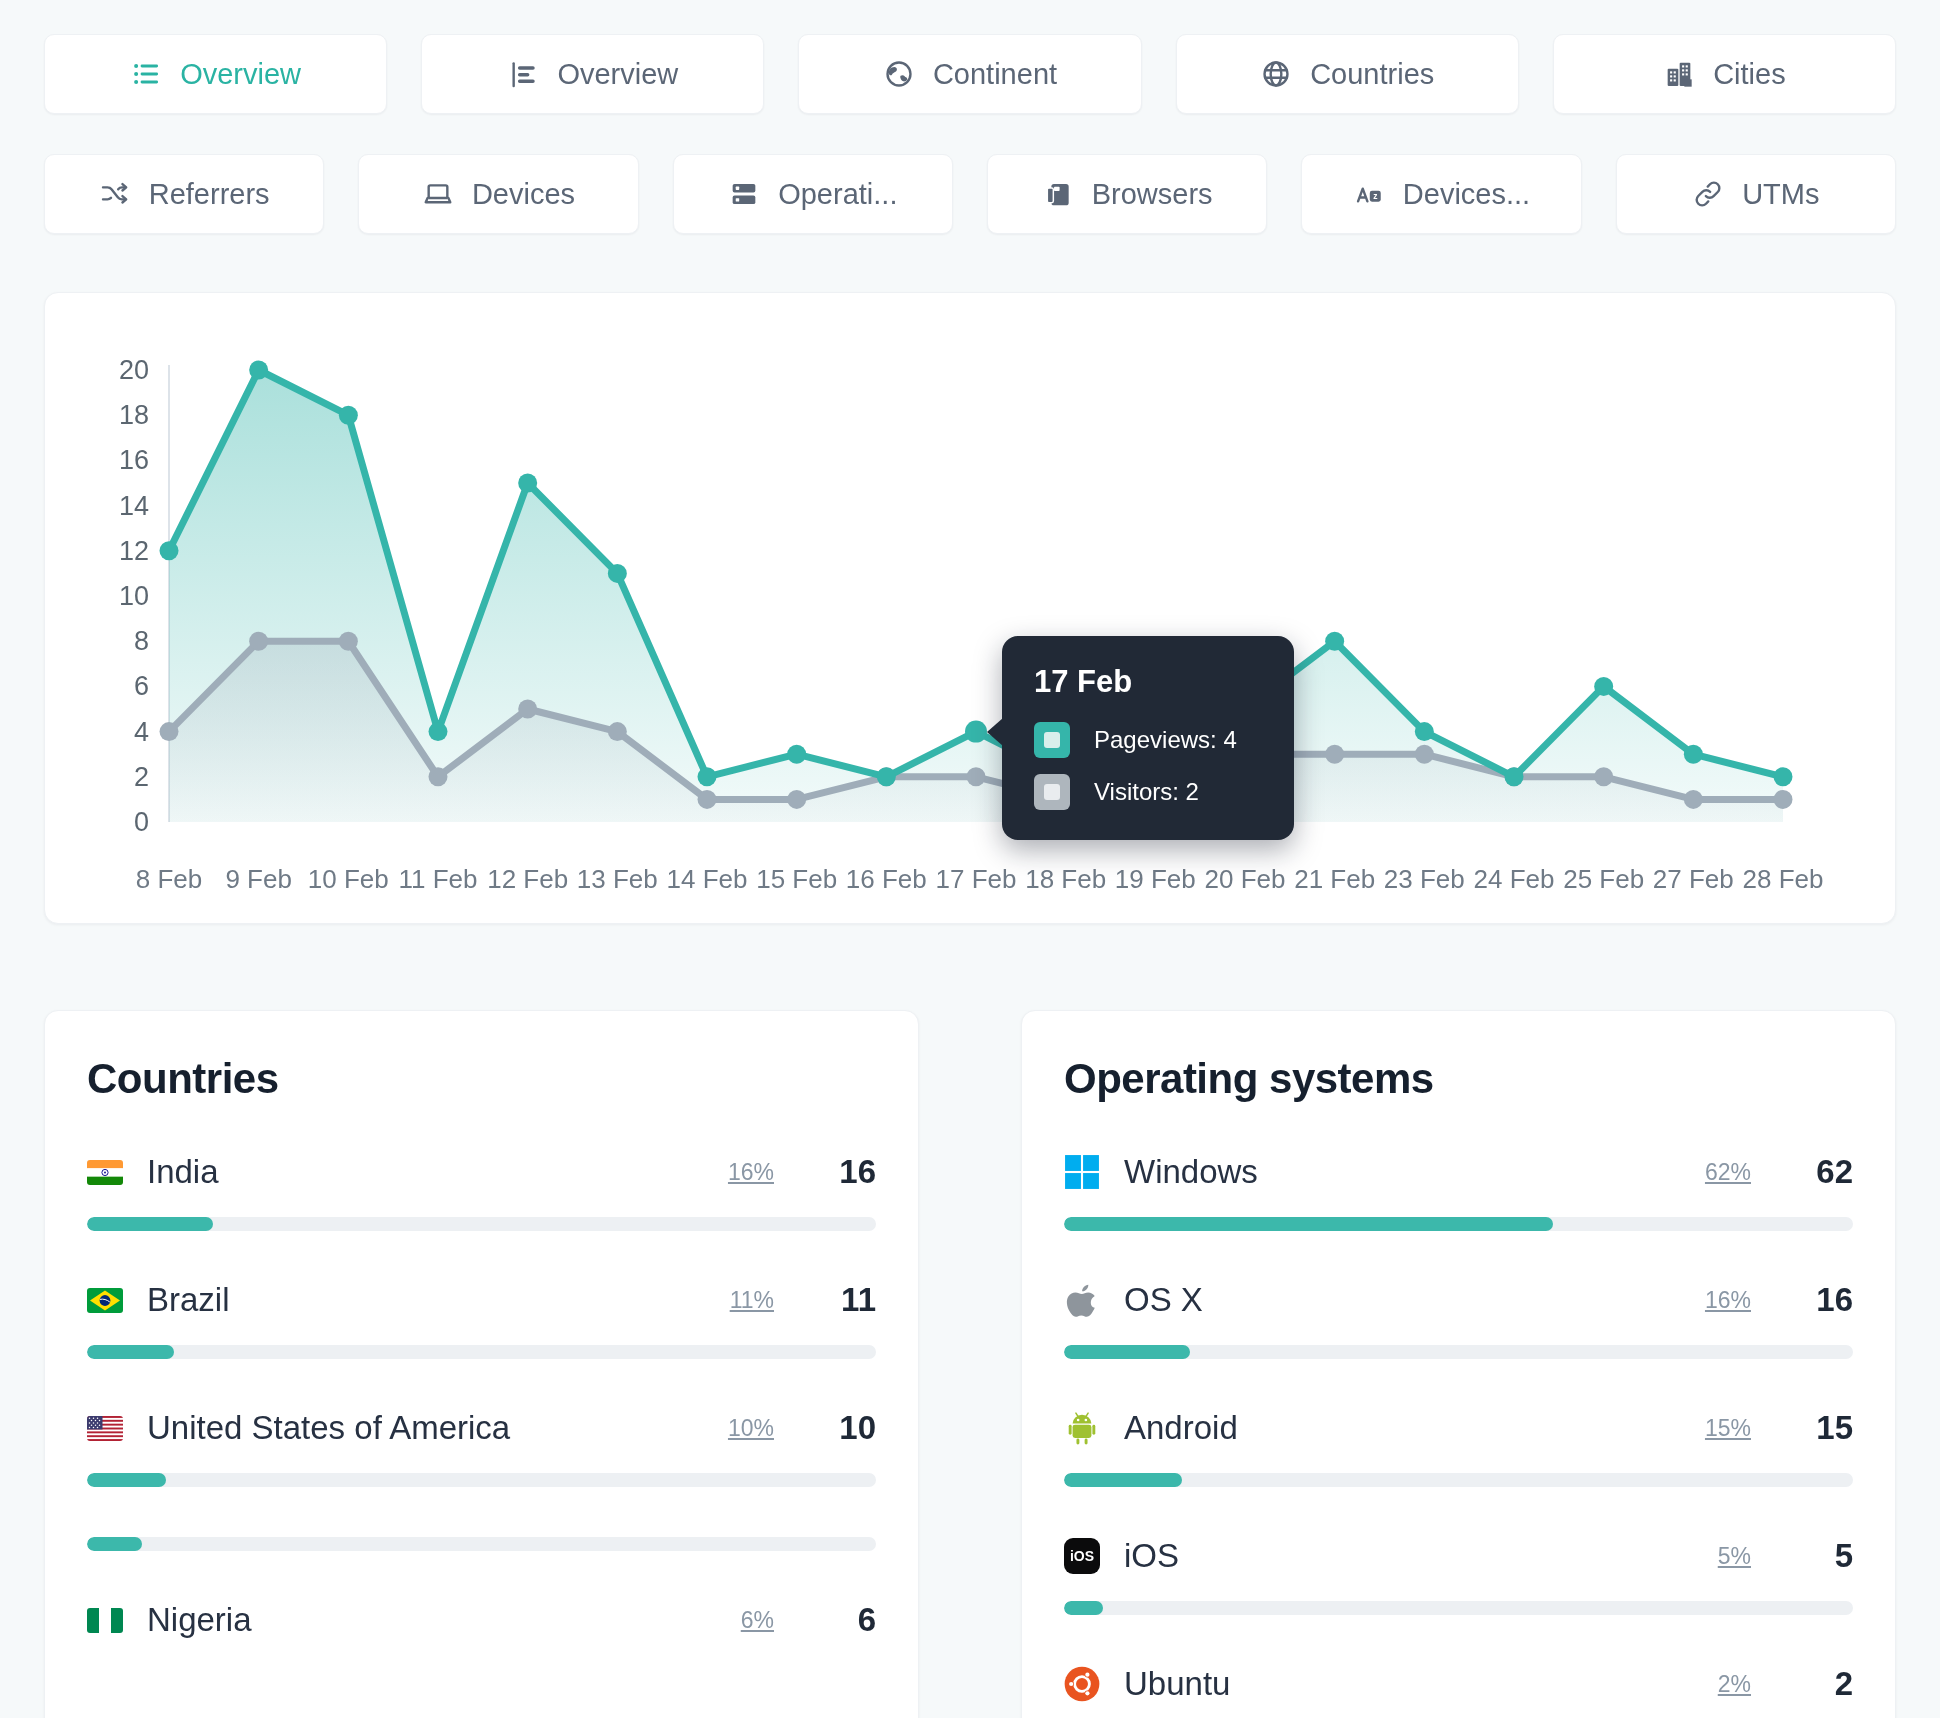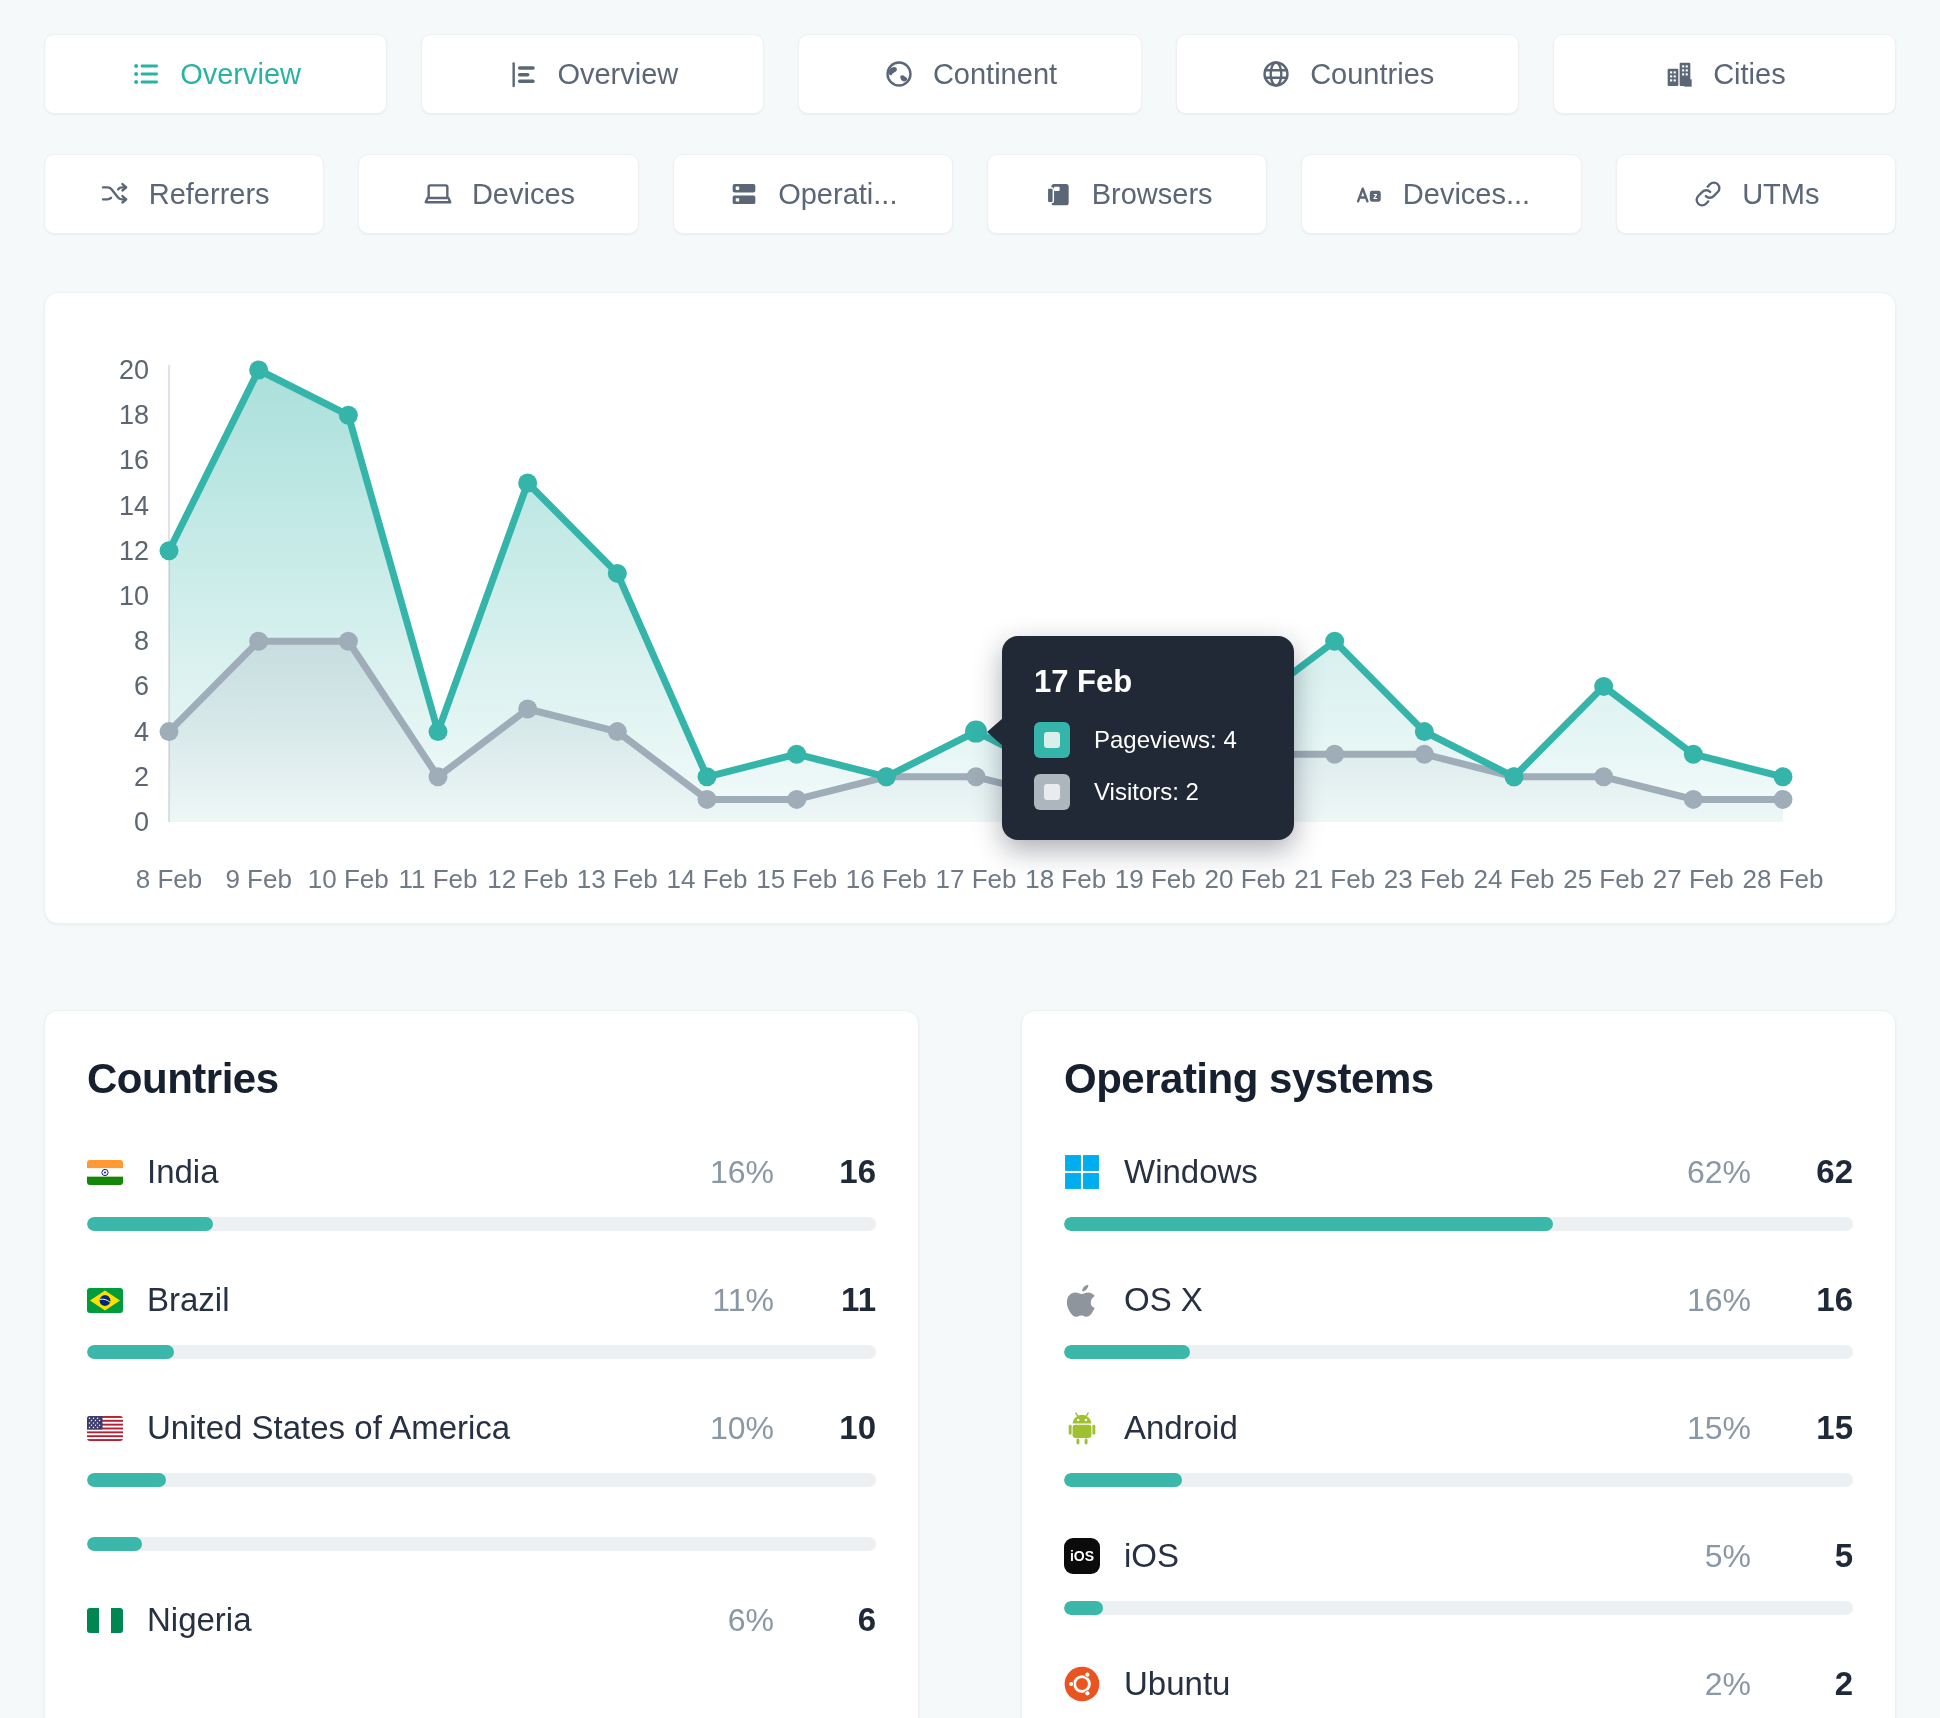--- a/index.html
+++ b/index.html
@@ -62,21 +62,21 @@
   .panel h2 { font-size:42px; font-weight:700; color:#16202e; letter-spacing:-.5px; }
   .stat-row { margin-top:50px; }
   .stat-top { display:flex; align-items:center; }
   .stat-icon { width:36px; display:inline-flex; margin-right:24px; flex:none; }
   .stat-icon svg { width:100%; height:auto; }
   .flag { width:36px; height:25px; border-radius:3px; overflow:hidden; position:relative;
           box-shadow:inset 0 0 0 1px rgba(0,0,0,.06); flex:none; margin-right:24px; }
   .ios-badge { width:36px; height:36px; background:#0b0b0c; border-radius:9px; color:#fff;
                font-size:14px; font-weight:700; display:flex; align-items:center; justify-content:center; }
   .stat-name { font-size:33px; color:#273142; }
-  .stat-pct { margin-left:auto; font-size:32px; color:#8a97a5; }
+  .stat-pct { margin-left:auto; font-size:23px; color:#8a97a5;text-decoration:underline; }
   .stat-count { font-size:33px; font-weight:700; color:#1f2937; min-width:66px; text-align:right; margin-left:36px; }
   .bar { margin-top:26px; height:14px; background:#edf0f3; border-radius:7px; overflow:hidden; }
   .bar-fill { height:100%; background:#3cb8ab; border-radius:7px; }
 </style>
 </head>
 <body>
 
 <div class="page">
   <nav class="tab-row" id="tabs-primary">
       <button class="tab active">

